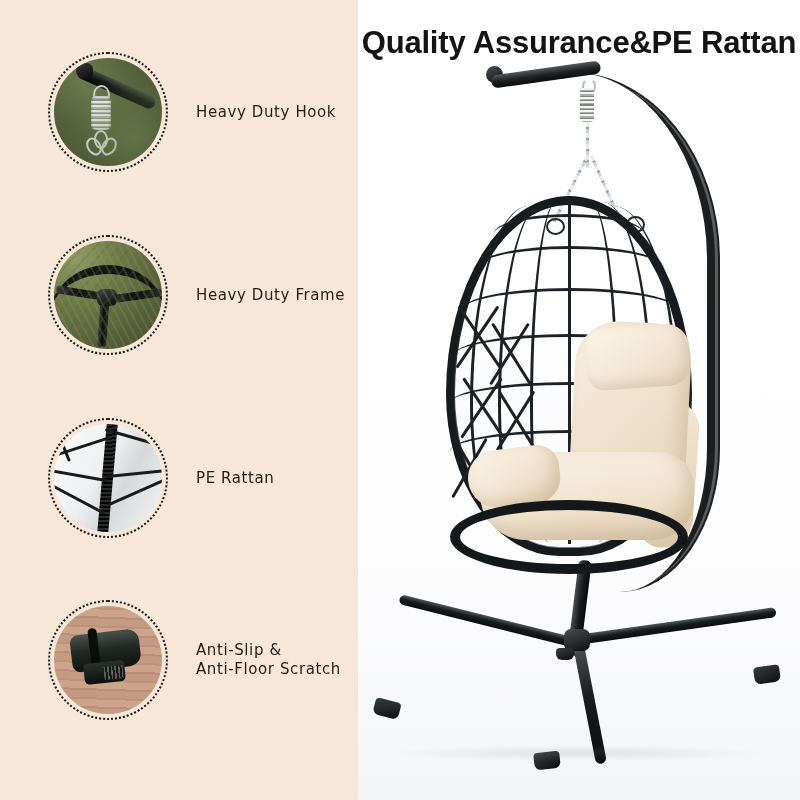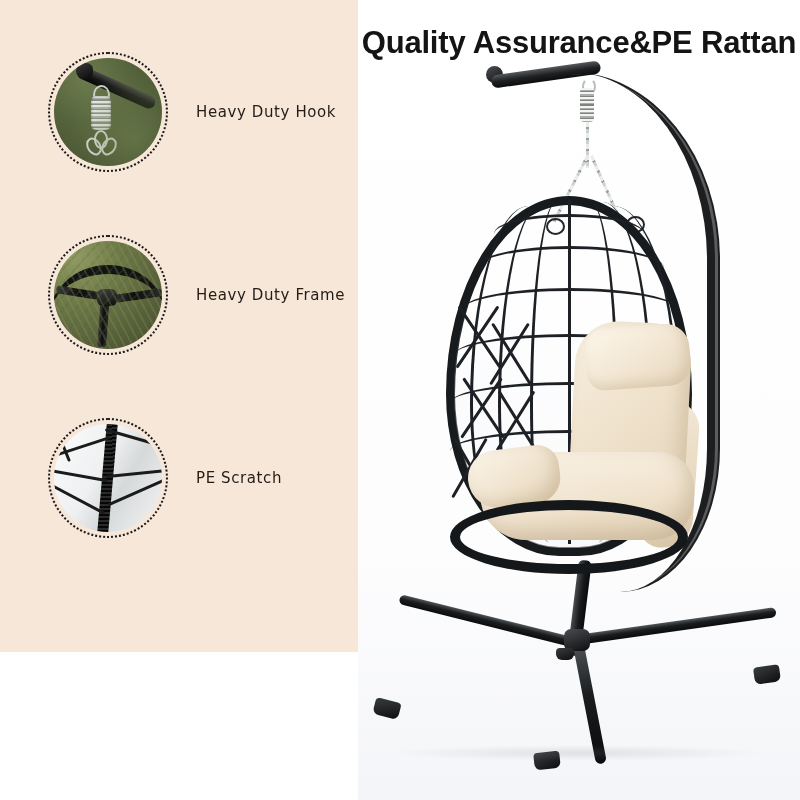--- a/index.html
+++ b/index.html
@@ -5,21 +5,21 @@
   html,body{margin:0;padding:0;}
   body{
     width:800px;height:800px;overflow:hidden;
     font-family:"Liberation Sans","DejaVu Sans",sans-serif;
     background:#ffffff;
   }
   #page{position:relative;width:800px;height:800px;overflow:hidden;background:#fff;}
 
   
   #left-panel{
-    position:absolute;left:0;top:0;width:358px;height:652px;
+    position:absolute;left:0;top:0;width:358px;height:800px;
     background:#f6e7d8;
   }
   .feature-row{position:absolute;left:0;width:358px;height:120px;}
   .feature-circle{
     position:absolute;left:48px;top:0;width:120px;height:120px;border-radius:50%;
     border:2px dotted #1a1a1a;
     box-sizing:border-box;
     padding:4px;
   }
   .circle-inner{
@@ -310,23 +310,35 @@
           <div class="rattan-main"></div>
           <div class="rattan-strand" style="left:-6%;top:20%;width:58%;height:3px;transform:rotate(-18deg);"></div>
           <div class="rattan-strand" style="left:-6%;top:46%;width:56%;height:3px;transform:rotate(10deg);"></div>
           <div class="rattan-strand" style="left:-8%;top:68%;width:58%;height:3px;transform:rotate(28deg);"></div>
           <div class="rattan-strand" style="left:46%;top:12%;width:60%;height:3px;transform:rotate(16deg);"></div>
           <div class="rattan-strand" style="left:48%;top:44%;width:58%;height:3px;transform:rotate(-6deg);"></div>
           <div class="rattan-strand" style="left:48%;top:62%;width:56%;height:3px;transform:rotate(-24deg);"></div>
           <div class="rattan-strand" style="left:6%;top:-4%;width:3px;height:40%;transform:rotate(-22deg);"></div>
         </div>
       </div>
-      <div class="feature-label">PE Scratch</div>
+      <div class="feature-label">PE Rattan</div>
     </div>
 
+    <div class="feature-row" style="top:600px;">
+      <div class="feature-circle">
+        <div class="circle-inner bg-wood">
+          <div class="foot-tube"></div>
+          <div class="foot-ring"></div>
+          <div class="foot-pad"></div>
+          <div class="foot-grip"></div>
+        </div>
+      </div>
+      <div class="feature-label">Anti-Slip &amp;
+Anti-Floor Scratch</div>
+    </div>
 
   </div>
 
   <div id="right-panel">
 
     <div id="title">Quality Assurance&amp;PE Rattan</div>
 
     <div id="product">
 
       <div class="pole-cap"></div>

